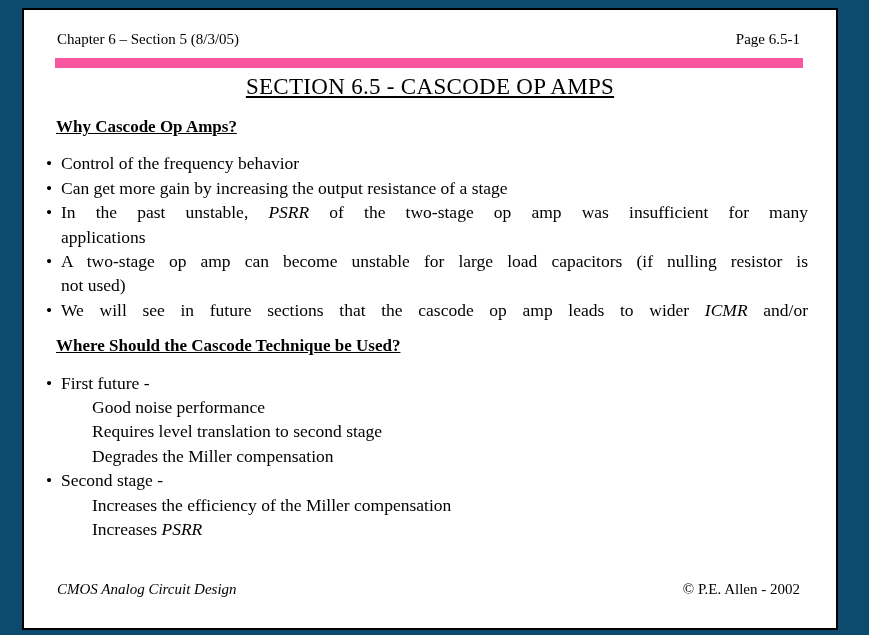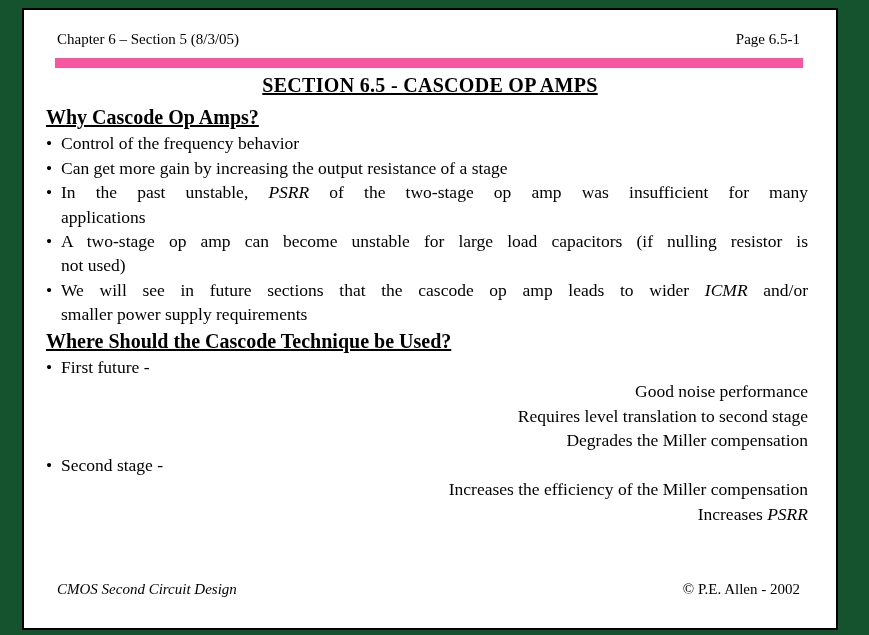--- a/index.html
+++ b/index.html
@@ -1,20 +1,20 @@
 <!DOCTYPE html>
 <html><head>
 <meta charset="utf-8">
 <style>
   html, body { margin: 0; padding: 0; background: #ffffff; }
   .canvas {
     position: relative;
     width: 869px;
     height: 635px;
-    background: #14532d;
+    background: #0c4a6e;
     font-family: "Liberation Serif", serif;
     color: #000000;
     overflow: hidden;
   }
   .page {
     position: absolute;
     left: 22px;
     top: 8px;
     width: 816px;
     height: 622px;
@@ -40,56 +40,56 @@
     height: 10px;
     background: #F8579F;
   }
   .slide-title {
     position: absolute;
     left: 0;
     right: 0;
     top: 64px;
     margin: 0;
     text-align: center;
-    font-size: 20px;
-    font-weight: bold;
+    font-size: 23px;
+    font-weight: normal;
     text-decoration: underline;
     letter-spacing: 0.3px;
   }
   .content {
     position: absolute;
     left: 20px;
     right: 28px;
     top: 93px;
     font-size: 17.5px;
     line-height: 24.4px;
   }
   .sec-heading {
-    margin: 2px;
-    font-size: 20px;
+    margin: 12px;
+    font-size: 17px;
     font-weight: bold;
     text-decoration: underline;
   }
   .bullet-item {
     position: relative;
     padding-left: 17px;
   }
   .bullet-marker {
     position: absolute;
     left: 2px;
     top: 0;
   }
   .jline {
     display: block;
     text-align: justify;
     text-align-last: justify;
   }
   .cont-line { display: block; }
   .em { font-style: italic; }
-  .subitem { padding-left: 48px; text-align: right; }
+  .subitem { padding-left: 48px; }
   .footer-row {
     position: absolute;
     left: 33px;
     right: 36px;
     bottom: 30px;
     display: flex;
     justify-content: space-between;
     font-size: 15px;
     line-height: 18px;
   }
@@ -132,21 +132,20 @@
 
       <div class="bullet-item">
         <span class="bullet-marker">•</span>
         <span class="jline">A two-stage op amp can become unstable for large load capacitors (if nulling resistor is</span>
         <span class="cont-line">not used)</span>
       </div>
 
       <div class="bullet-item">
         <span class="bullet-marker">•</span>
         <span class="jline"><span>We will see in future sections that the cascode op amp leads to wider </span><span class="em">ICMR</span><span> and/or</span></span>
-        <span class="cont-line">smaller power supply requirements</span>
       </div>
 
       <h2 class="sec-heading">Where Should the Cascode Technique be Used?</h2>
 
       <div class="bullet-item">
         <span class="bullet-marker">•</span>
         <span>First future -</span>
       </div>
       <div class="subitem">Good noise performance</div>
       <div class="subitem">Requires level translation to second stage</div>
@@ -155,18 +154,18 @@
       <div class="bullet-item">
         <span class="bullet-marker">•</span>
         <span>Second stage -</span>
       </div>
       <div class="subitem">Increases the efficiency of the Miller compensation</div>
       <div class="subitem"><span>Increases </span><span class="em">PSRR</span></div>
 
     </div>
 
     <div class="footer-row">
-      <span class="footer-left">CMOS Second Circuit Design</span>
+      <span class="footer-left">CMOS Analog Circuit Design</span>
       <span>© P.E. Allen - 2002</span>
     </div>
 
   </div>
 </div>
 
 </body></html>

